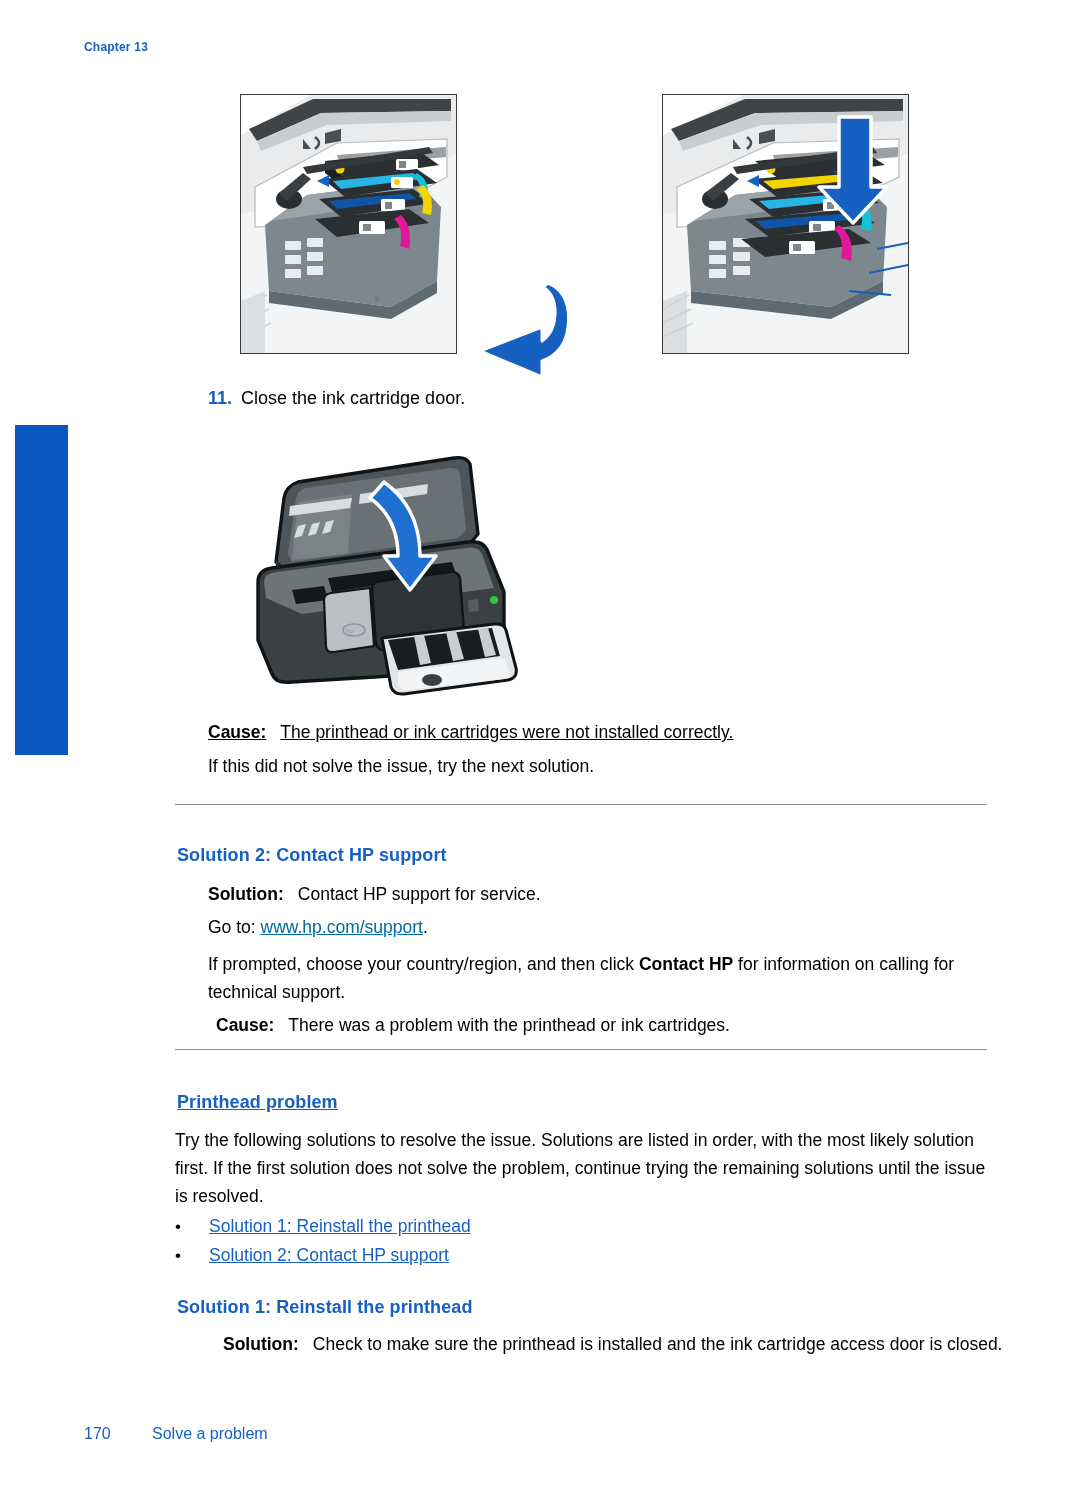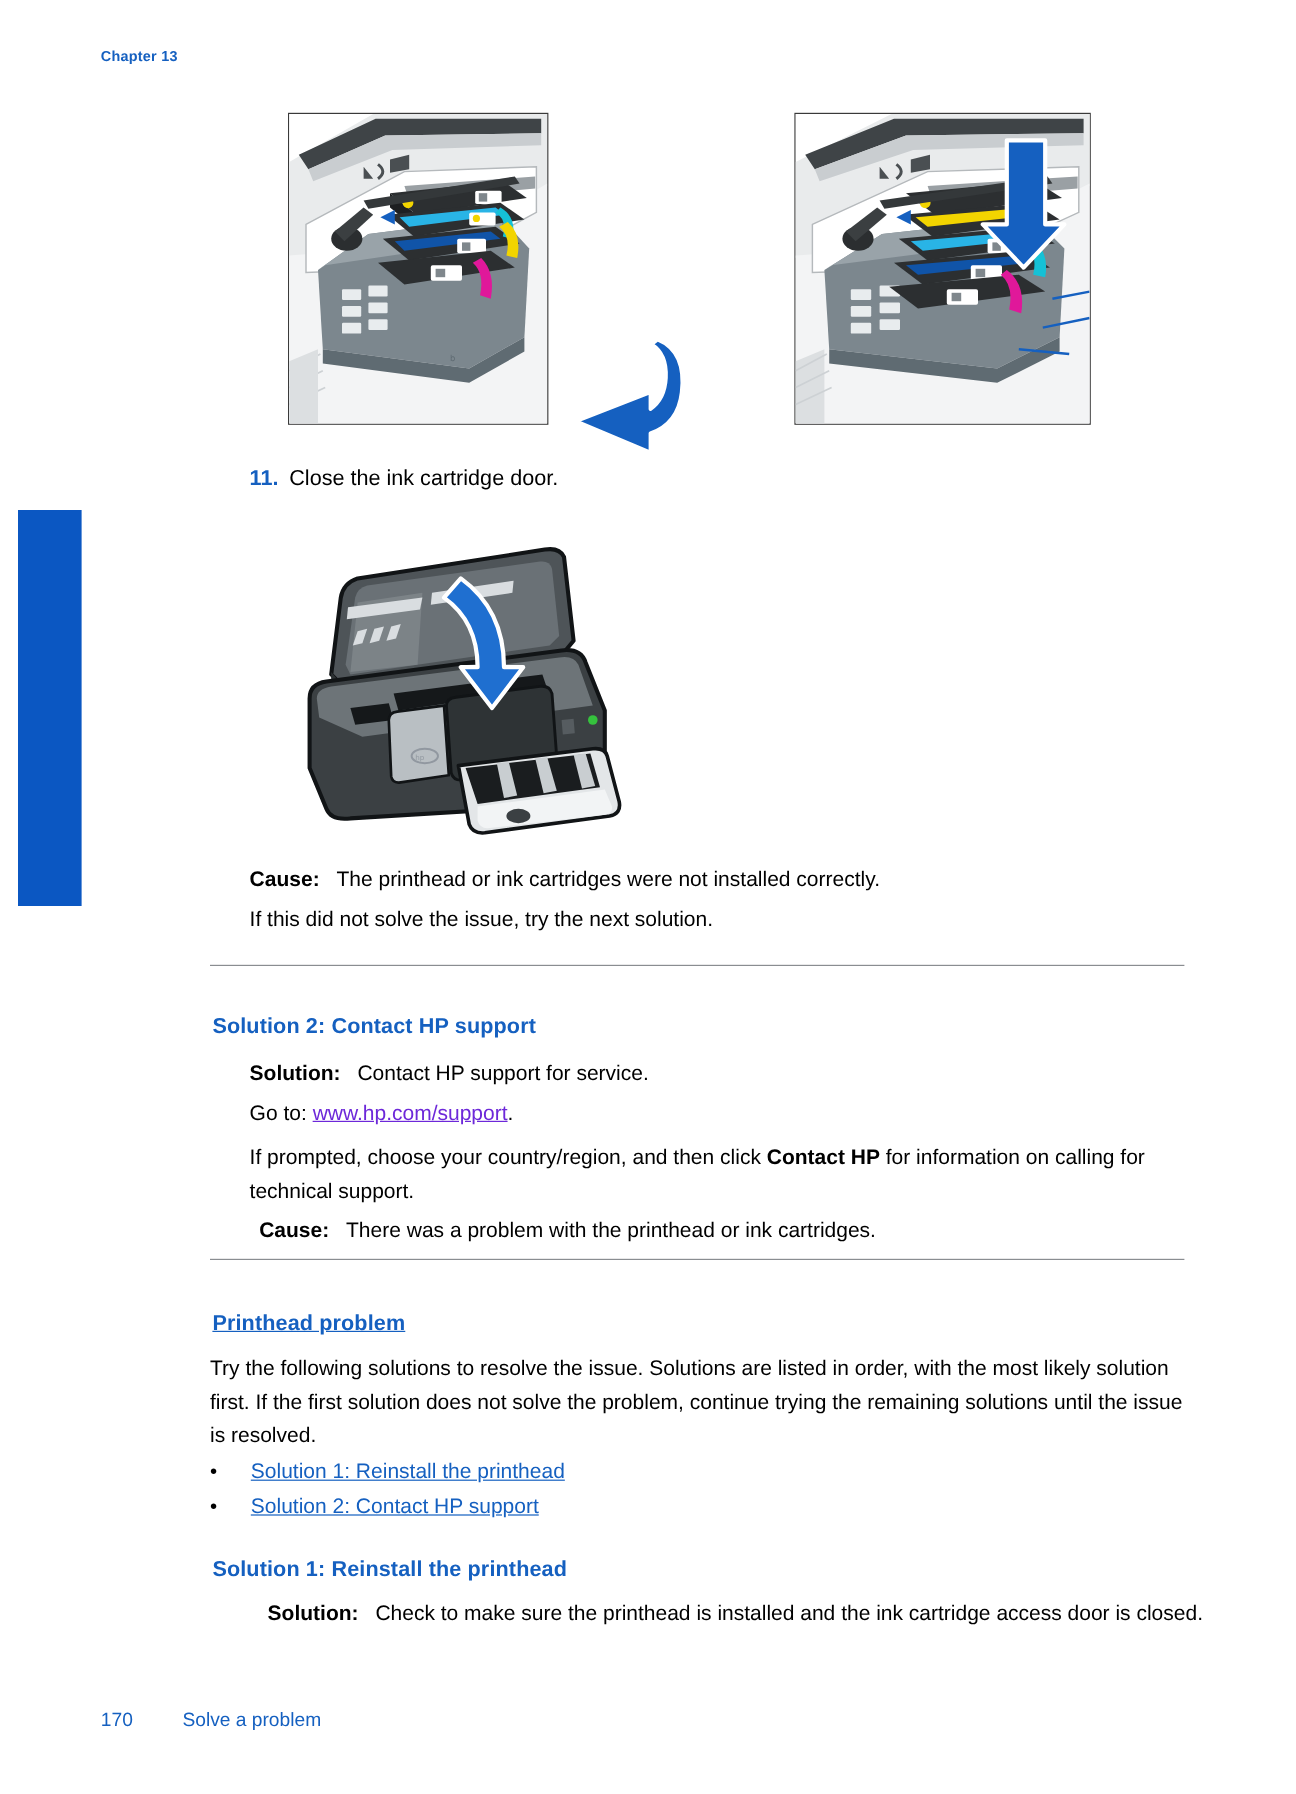--- a/index.html
+++ b/index.html
@@ -105,21 +105,21 @@
   
   .para {
     position: absolute;
     font-size: 17.5px;
     line-height: 28px;
     color: #000;
   }
   .lbl { font-weight: bold; }
   .lbl-gap { display: inline-block; width: 14px; }
 
-  .cause-1   { left: 208px; top: 718px; width: 790px; }
+  .cause-1   { left: 208px; top: 718px; width: 790px; text-decoration: underline; }
   .nextline-1{ left: 208px; top: 752px; width: 790px; }
 
   .rule {
     position: absolute;
     left: 175px;
     width: 812px;
     height: 0;
     border-top: 1.4px solid #8a8d91;
   }
   .rule-1 { top: 804px; }
@@ -164,21 +164,21 @@
     width: 34px;
     flex: 0 0 34px;
     color: #000;
     font-size: 17px;
   }
   .blue-link {
     color: #1560C0;
     text-decoration: underline;
   }
   .inline-link {
-    color: #6d28d9;
+    color: #0369a1;
     text-decoration: underline;
   }
 
   .sol1-solution { left: 223px; top: 1330px; width: 800px; }
 
   
   .footer {
     position: absolute;
     left: 84px;
     top: 1425px;

